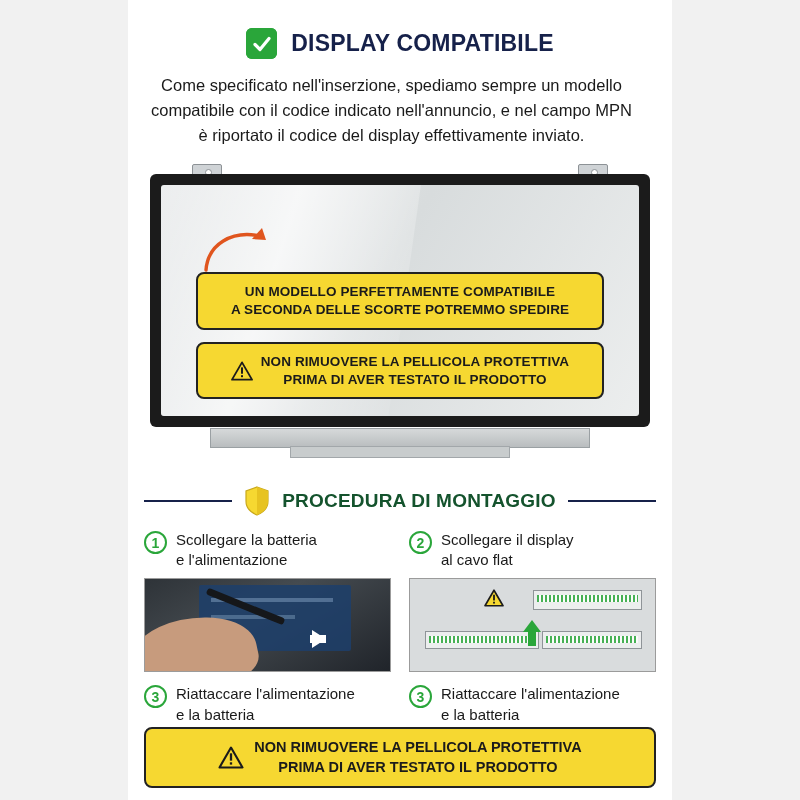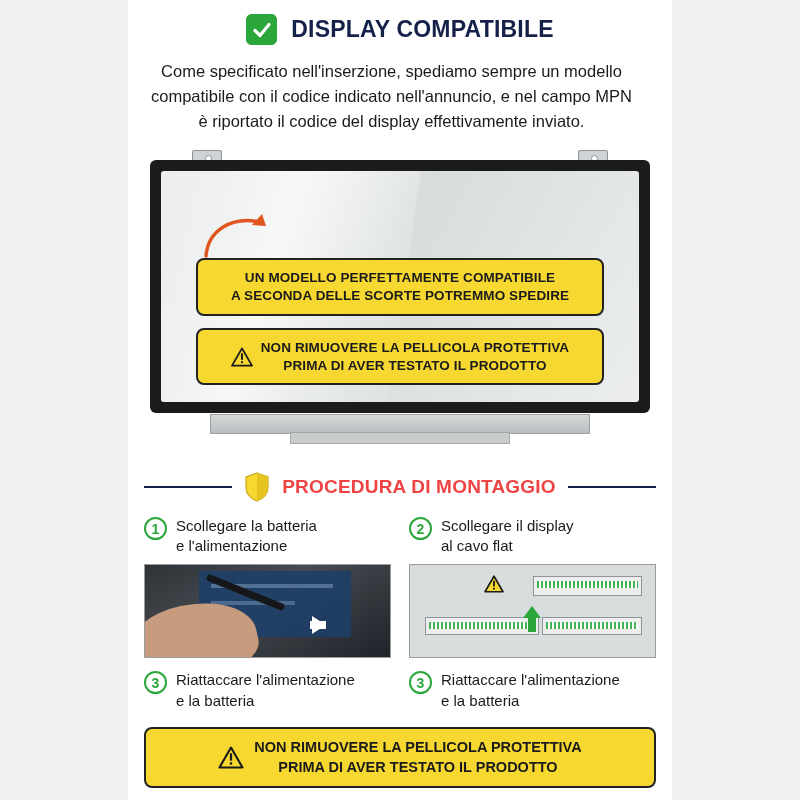--- a/index.html
+++ b/index.html
@@ -38,21 +38,21 @@
     height: 800px;
     background: #ffffff;
   }
 
   
   .header-row {
     display: flex;
     align-items: center;
     justify-content: center;
     gap: 14px;
-    padding-top: 14px;
+    padding-top: 28px;
   }
   .check-box-icon {
     width: 31px;
     height: 31px;
     border-radius: 6px;
     background: #2aa63a;
     display: flex;
     align-items: center;
     justify-content: center;
     box-shadow: inset 0 0 0 2px #2aa63a;
@@ -193,21 +193,21 @@
   }
   .rule {
     flex: 1;
     height: 2px;
     background: #16214a;
   }
   .shield-icon { width: 26px; height: 30px; display: block; }
   .section-title {
     font-size: 19px;
     font-weight: bold;
-    color: #ef4444;
+    color: #14532d;
     letter-spacing: 0.2px;
     white-space: nowrap;
   }
 
   .steps {
     display: flex;
     gap: 18px;
     margin: 14px 16px 0 16px;
   }
   .step-col { flex: 1; }

